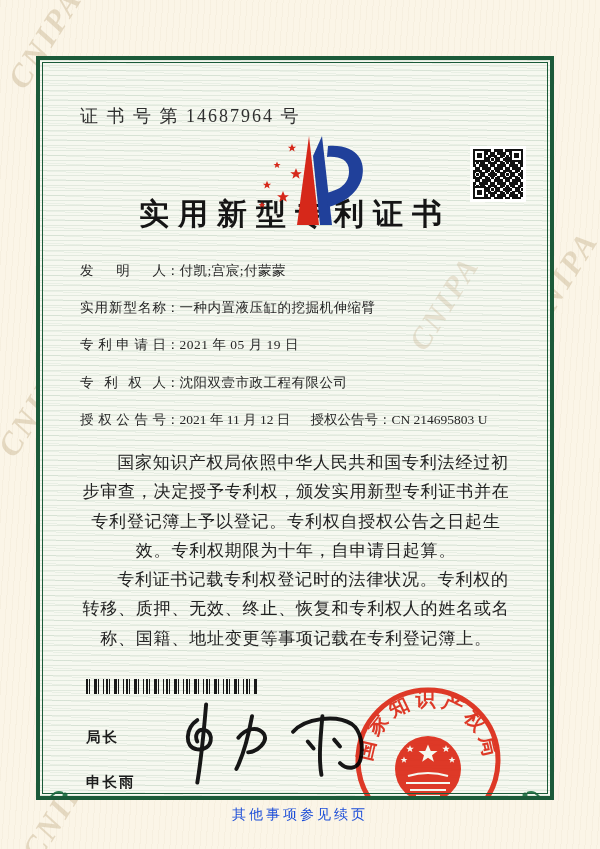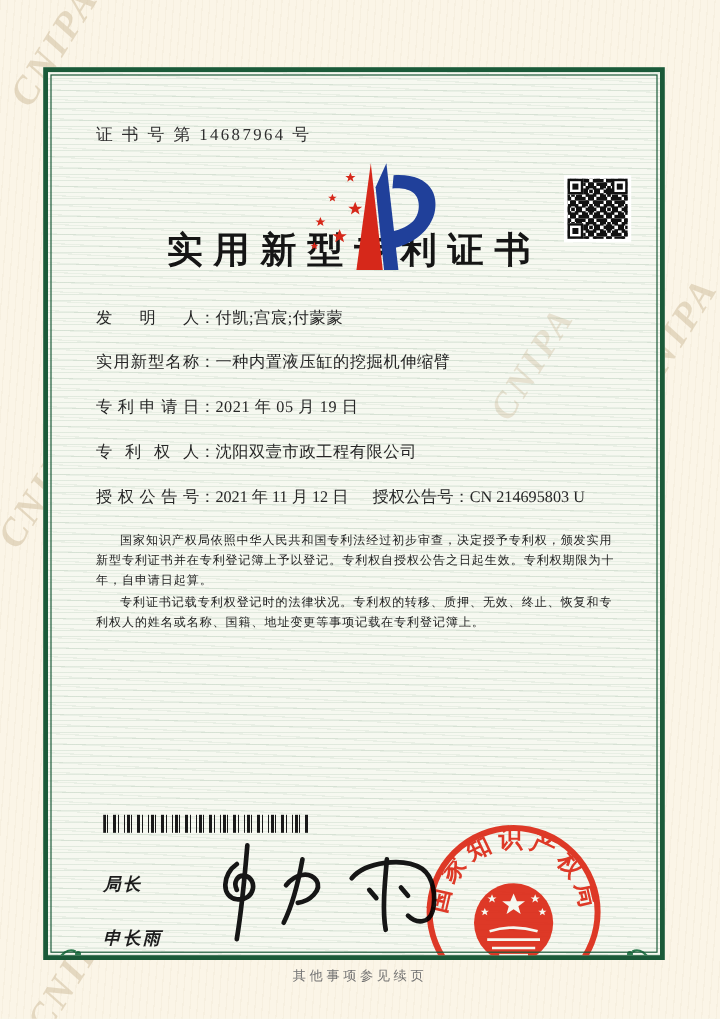--- a/index.html
+++ b/index.html
@@ -20,50 +20,50 @@
     position:absolute;left:36px;top:56px;width:518px;height:744px;
     box-sizing:border-box;border:4px solid #1b5a39;z-index:1;overflow:hidden;
     background:
       repeating-linear-gradient(0deg, rgba(120,160,130,0.17) 0 1px, transparent 1px 5px),
       repeating-linear-gradient(3deg, rgba(120,160,130,0.10) 0 1px, transparent 1px 8px),
       #f6f8f0;
   }
   .frame::before{content:'';position:absolute;inset:2px;border:1px solid #1b5a39;pointer-events:none;z-index:3;}
   .inner{position:relative;z-index:2;height:100%;}
   .wm-in{font-size:30px;color:rgba(196,172,135,0.30);}
-  .cert-no{margin:44px 0 0 40px;font-size:14px;letter-spacing:2px;color:#2f2f2f;}
+  .cert-no{margin:44px 0 0 40px;font-size:18px;letter-spacing:2px;color:#2f2f2f;}
   .logo{position:absolute;left:210px;top:30px;width:120px;height:95px;}
   .qr{position:absolute;left:430px;top:42px;width:56px;height:56px;background:#fff;padding:3px;box-sizing:border-box;}
   .qr-noise{position:relative;width:100%;height:100%;
     background:
       conic-gradient(#111 90deg, transparent 90deg 180deg, #111 180deg 270deg, transparent 270deg) 0 0/6px 6px,
       conic-gradient(#111 90deg, transparent 90deg 180deg, #111 180deg 270deg, transparent 270deg) 2px 3px/10px 10px;
   }
   .qr-f{position:absolute;width:13px;height:13px;border:2px solid #111;background:#fff;box-sizing:border-box;}
   .qr-f::after{content:'';position:absolute;inset:2px;background:#111;}
   .qr-f.tl{left:0;top:0}.qr-f.tr{right:0;top:0}.qr-f.bl{left:0;bottom:0}
   .title{margin-top:66px;text-align:center;font-size:30px;font-weight:700;letter-spacing:9px;color:#151515;}
   .fields{margin:27px 38px 0 40px;font-size:13.5px;color:#262626;}
   .field{margin-bottom:19px;line-height:1.35;}
   .flabel{display:inline-block;width:86px;text-align:justify;text-align-last:justify;vertical-align:top;}
   .colon{vertical-align:top;}
   .fvalue{display:inline-block;max-width:356px;vertical-align:top;letter-spacing:0.5px;}
   .grant .g2{margin-left:20px;}
-  .paras{margin:4px 38px 0 40px;font-size:10px;line-height:1.72;color:#222;letter-spacing:0.8px;}
+  .paras{margin:4px 38px 0 40px;font-size:17px;line-height:1.72;color:#222;letter-spacing:0.8px;text-align:center;}
   .paras p{margin:0;text-indent:2em;}
   .barcode{position:absolute;left:46px;top:575px;width:172px;height:15px;
     background:repeating-linear-gradient(90deg,#191919 0 2px,transparent 2px 3px,#191919 3px 4px,transparent 4px 8px,#191919 8px 11px,transparent 11px 12px,#191919 12px 13px,transparent 13px 17px,#191919 17px 18px,transparent 18px 20px);}
-  .officer{position:absolute;left:46px;top:624px;font-size:14.5px;color:#1d1d1d;font-weight:600;letter-spacing:2px;font-style:italic;}
+  .officer{position:absolute;left:46px;top:624px;font-size:14.5px;color:#1d1d1d;font-weight:600;letter-spacing:2px;}
   .officer .name{margin-top:26px;}
   .sig{position:absolute;left:128px;top:592px;width:215px;height:98px;}
   .seal{position:absolute;left:298px;top:566px;width:180px;height:180px;mix-blend-mode:multiply;opacity:0.93;}
   .flourish{position:absolute;bottom:1px;z-index:3;}
   .flourish.fl-l{left:1px;}
   .flourish.fl-r{right:1px;transform:scaleX(-1);}
-  .footer-note{position:absolute;left:0;right:0;top:806px;text-align:center;font-size:11px;letter-spacing:3px;color:#737373;z-index:1;}
+  .footer-note{position:absolute;left:0;right:0;top:806px;text-align:center;font-size:14px;letter-spacing:3px;color:#1d4ed8;z-index:1;}
 </style>
 </head>
 <body>
 
 <div class="wm" style="left:-10px;top:20px;">CNIPA</div>
 <div class="wm" style="right:-16px;top:262px;">CNIPA</div>
 <div class="wm" style="left:-20px;top:388px;">CNIPA</div>
 <div class="wm" style="left:4px;top:792px;">CNIPA</div>
 
 <div class="frame">

